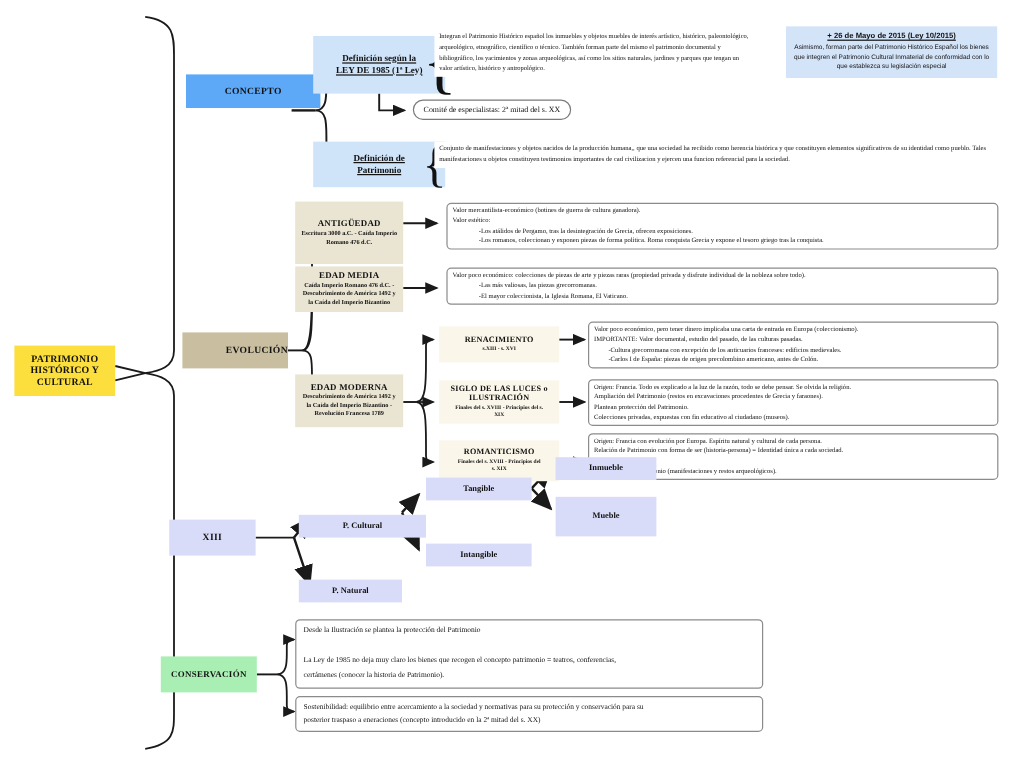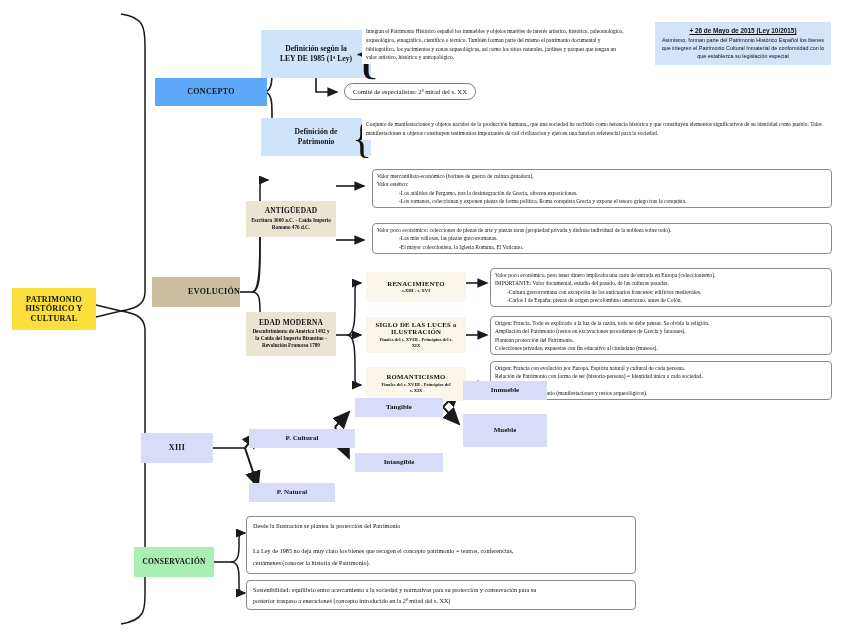--- a/index.html
+++ b/index.html
@@ -20,21 +20,21 @@
   .root{background:#FCDE3C;font-size:8.2px;font-weight:bold;letter-spacing:.2px;}
 
   
   .head{font-size:8px;font-weight:bold;letter-spacing:.3px;}
   .head-concepto{background:#5EA9F7;}
   .head-evolucion{background:#C9BE9F;}
   .head-tipos{background:#D9DCF8;}
   .head-conservacion{background:#A9EFB4;}
 
   
-  .blue{background:#CFE3F9;font-size:7.6px;font-weight:bold;line-height:1.35;}
+  .blue{background:#CFE3F9;font-size:7.6px;font-weight:bold;line-height:1.35;text-decoration:underline;}
   .lightblue-note{background:#D3E3F8;font-size:5.4px;line-height:1.45;
      padding:4px 5px;text-align:center;color:#111;
      font-family:"Liberation Sans", sans-serif;}
   .lightblue-note .hl{font-weight:bold;text-decoration:underline;font-size:6.4px;display:block;margin-bottom:2px;}
 
   
   .beige{background:#EAE4D2;}
   .beige .ttl{font-size:7.4px;letter-spacing:.2px;}
   .beige2{background:#FAF6E9;}
   .beige2 .ttl{font-size:6.8px;letter-spacing:.2px;}
@@ -112,21 +112,21 @@
     <path d="M 231,562 C 239,562 239,552 239,545 L 239,538 C 239,534 241,533 245,533" fill="none" stroke="#1a1a1a" stroke-width="1.5" marker-end="url(#ah)"></path>
     <path d="M 231,562 C 239,562 239,572 239,580 L 239,588 C 239,592 241,593 245,593" fill="none" stroke="#1a1a1a" stroke-width="1.5" marker-end="url(#ah)"></path>
   </svg>
 
   <div class="node root" style="left:12px;top:288px;width:84px;height:42px;">
     <span>PATRIMONIO</span>
     <span>HISTÓRICO Y</span>
     <span>CULTURAL</span>
   </div>
 
-  <div class="node head head-concepto" style="left:155px;top:78px;width:112px;height:28px;">
+  <div class="node head head-concepto" style="left:155px;top:62px;width:112px;height:28px;">
     <span>CONCEPTO</span>
   </div>
 
   <div class="node head head-evolucion" style="left:152px;top:277px;width:88px;height:30px;align-items:flex-end;">
     <span>EVOLUCIÓN</span>
   </div>
 
   <div class="node head head-tipos" style="left:141px;top:433px;width:72px;height:30px;">
     <span>XIII</span>
   </div>
@@ -159,32 +159,36 @@
     <span>Definición de</span>
     <span>Patrimonio</span>
   </div>
 
   <div class="brace" style="left:352px;top:117px;font-size:42px;">{</div>
 
   <div class="panel" style="left:362px;top:118px;width:470px;border:none;border-radius:0;font-size:5.5px;line-height:1.62;">
     <span>Conjunto de manifestaciones y objetos nacidos de la producción humana,, que una sociedad ha recibido como herencia histórica y que constituyen elementos significativos de su identidad como pueblo. Tales manifestaciones u objetos constituyen testimonios importantes de cad civilizacion y ejercen una funcion referencial para la sociedad.</span>
   </div>
 
-  <div class="node beige" style="left:246px;top:168px;width:90px;height:36px;margin-top:33px;">
+  <div class="node beige" style="left:246px;top:168px;width:90px;height:52px;">
     <span class="ttl">ANTIGÜEDAD</span>
     <span class="sub" style="padding:0 5px;">Escritura 3000 a.C. - Caída Imperio Romano 476 d.C.</span>
   </div>
 
   <div class="panel" style="left:372px;top:169px;width:460px;">
     <span>Valor mercantilista-económico (botines de guerra de cultura ganadora).</span><br>
     <span>Valor estético:</span><br>
     <span class="ind">-Los atálidos de Pergamo, tras la desintegración de Grecia, ofrecen exposiciones.</span>
     <span class="ind">-Los romanos, coleccionan y exponen piezas de forma política. Roma conquista Grecia y expone el tesoro  griego tras la conquista.</span>
   </div>
 
+  <div class="node beige" style="left:246px;top:222px;width:90px;height:38px;">
+    <span class="ttl">EDAD MEDIA</span>
+    <span class="sub" style="padding:0 4px;">Caída Imperio Romano 476 d.C. - Descubrimiento de América 1492 y la Caída del Imperio Bizantino</span>
+  </div>
 
   <div class="panel" style="left:372px;top:223px;width:460px;">
     <span>Valor poco económico: colecciones de piezas de arte y piezas raras (propiedad privada y disfrute individual de la nobleza sobre todo).</span><br>
     <span class="ind">-Las más valiosas, las piezas grecorromanas.</span>
     <span class="ind">-El mayor coleccionista, la Iglesia Romana, El Vaticano.</span>
   </div>
 
   <div class="node beige" style="left:246px;top:312px;width:90px;height:44px;">
     <span class="ttl">EDAD MODERNA</span>
     <span class="sub" style="padding:0 4px;">Descubrimiento de América 1492 y la Caída del Imperio Bizantino - Revolución Francesa 1789</span>

